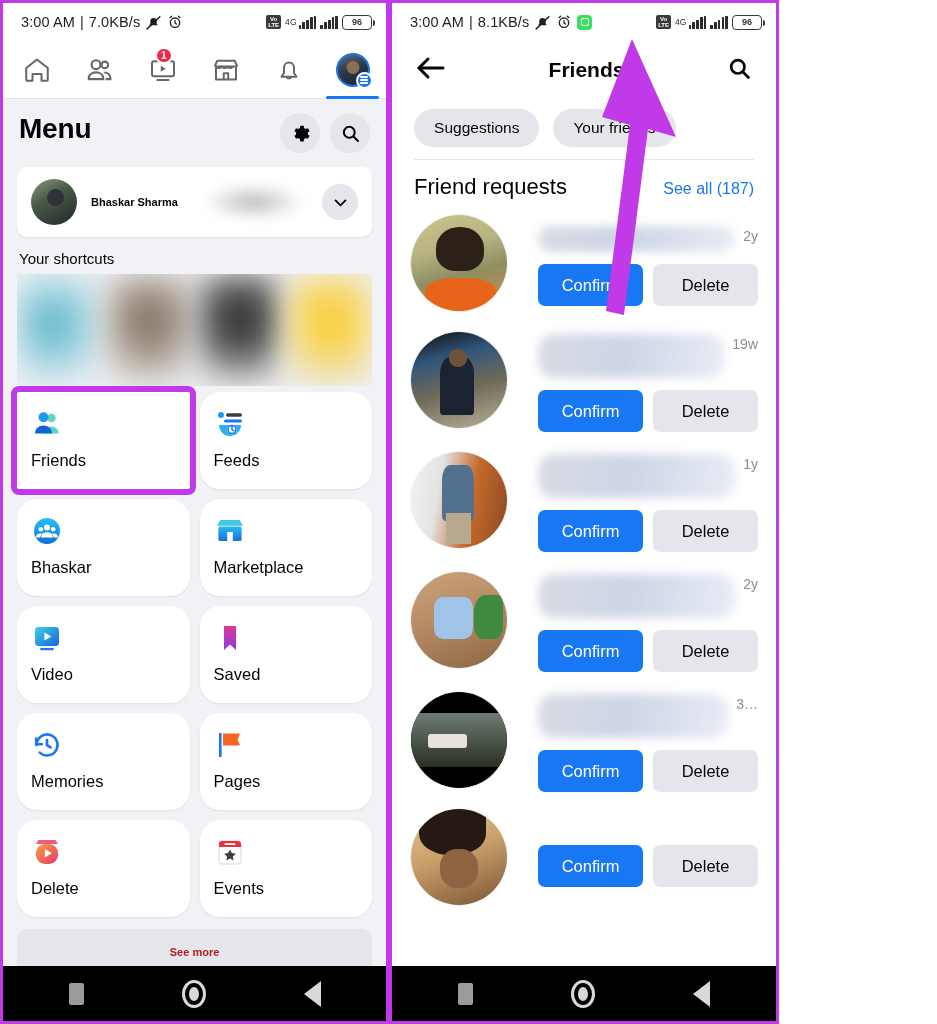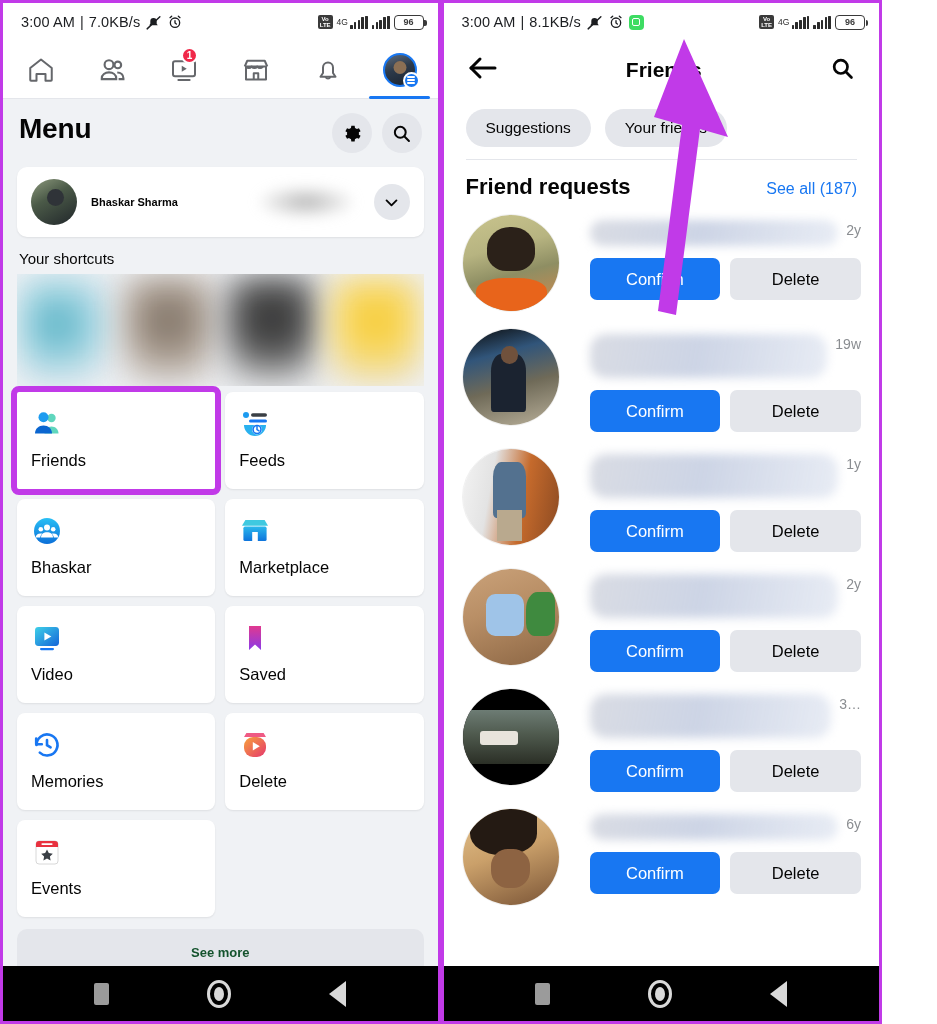--- a/index.html
+++ b/index.html
@@ -4,21 +4,21 @@
 <style>
   * { box-sizing: border-box; margin: 0; padding: 0; }
   html, body {
     width: 937px; height: 1024px;
     background: #ffffff;
     font-family: "Liberation Sans", sans-serif;
     overflow: hidden;
   }
   .screen {
     position: relative;
-    width: 882px; height: 1024px;
+    width: 779px; height: 1024px;
     display: flex;
     background: #ffffff;
   }
 
   
   .phone {
     position: relative;
     height: 1024px;
     border: 3px solid #c13ae8;
     background: #ffffff;
@@ -161,61 +161,61 @@
     flex: 1; border-radius: 12px; filter: blur(15px); opacity: .92;
   }
   .sc1 { background: radial-gradient(circle at 42% 45%, #3fa7bd 0%, #9fd5e2 45%, #d9e4ec 75%, #eef0f4 100%); }
   .sc2 { background: radial-gradient(circle at 50% 42%, #6b5e52 0%, #9e8f80 40%, #cfc8c2 72%, #eef0f4 100%); }
   .sc3 { background: radial-gradient(circle at 50% 40%, #1b1b1b 0%, #4a4a4a 42%, #b9b9b9 74%, #eef0f4 100%); }
   .sc4 { background: radial-gradient(circle at 50% 42%, #f5c518 0%, #fbd85c 42%, #ecddb0 74%, #eef0f4 100%); }
 
   
   .tiles { display: grid; grid-template-columns: 1fr 1fr; gap: 10px 10px; }
   .tile {
-    background: #fff; border-radius: 8px; height: 97px;
+    background: #fff; border-radius: 20px; height: 97px;
     padding: 14px 14px 0 14px;
     box-shadow: 0 1px 2px rgba(0,0,0,.08);
     display: flex; flex-direction: column; justify-content: flex-start;
   }
   .tile-icon { height: 36px; display:flex; align-items:center; }
   .tile-label { font-size: 16.5px; color: #050505; margin-top: 9px; }
   .tile-wrap { position: relative; }
   .tile-wrap.highlight {
     outline: 6px solid #c13ae8; border-radius: 2px;
     padding: 0;
   }
   .tile-wrap.highlight .tile { border-radius: 0; }
 
   .seemore {
     margin-top: 12px; background: #e4e6eb; border-radius: 10px;
     height: 46px; display: flex; align-items: center; justify-content: center;
-    font-size: 13px; font-weight: bold; color: #14532d;
+    font-size: 11px; font-weight: bold; color: #b91c1c;
   }
 
   
   .fr-header {
     height: 58px; display: flex; align-items: center; justify-content: space-between;
     padding: 0 24px; background: #ffffff;
   }
   .fr-title { font-size: 21px; font-weight: bold; color: #050505; }
   .chips { display: flex; gap: 14px; padding: 10px 22px 12px; }
   .chip {
     background: #e4e6eb; border-radius: 20px; padding: 10px 20px;
     font-size: 15.5px; color: #050505;
   }
   .section-rule { height: 1px; background: #e4e6eb; margin: 0 22px; }
   .section-head {
     display: flex; align-items: baseline; justify-content: space-between;
     padding: 14px 22px 8px;
   }
-  .section-title { font-size: 22px; font-weight: bold; color: #050505; }
+  .section-title { font-size: 22px; font-weight: normal; color: #050505; }
   .see-all { font-size: 16px; color: #1877f2; font-weight: 500; }
 
   .req-list { padding: 0 18px; }
-  .req-row { display: flex; gap: 30px; padding: 6px 0 10px; align-items: flex-start; }
+  .req-row { display: flex; gap: 30px; padding: 6px 0 10px; align-items: center; }
   .req-avatar {
     width: 98px; height: 98px; border-radius: 50%; flex: 0 0 98px;
     overflow: hidden; position: relative; border: 1px solid #f0f0f0;
   }
   .req-right { flex: 1; min-width: 0; padding-top: 6px; }
   .req-topline { display: flex; align-items: flex-start; gap: 8px; }
   .name-blur {
     flex: 1; height: 26px; border-radius: 13px;
     background: linear-gradient(100deg, rgba(215,218,226,.95) 0%, rgba(196,205,225,.85) 45%, rgba(222,228,240,.7) 100%);
     filter: blur(5px);
@@ -526,20 +526,31 @@
               <svg width="32" height="32" viewBox="0 0 32 32" fill="none" stroke="#1877f2" stroke-width="2.6">
                 <path d="M5.5 16a10.5 10.5 0 1 1 3.3 7.6" stroke-linecap="round"></path>
                 <path d="M5.2 9.6v5.6h5.6" stroke-linecap="round" stroke-linejoin="round"></path>
                 <path d="M16 11v5.2l3.6 2.2" stroke-linecap="round"></path>
               </svg>
             </div>
             <div class="tile-label">Memories</div>
           </div>
         </div>
 
+        <div class="tile-wrap">
+          <div class="tile">
+            <div class="tile-icon">
+              <svg width="32" height="32" viewBox="0 0 32 32">
+                <rect x="5" y="4" width="2.6" height="24" fill="#1877f2"></rect>
+                <path d="M9 4.6h17l-2.4 6 2.4 6H9z" fill="#f5661f"></path>
+              </svg>
+            </div>
+            <div class="tile-label">Pages</div>
+          </div>
+        </div>
 
         <div class="tile-wrap">
           <div class="tile">
             <div class="tile-icon">
               <svg width="32" height="32" viewBox="0 0 32 32">
                 <defs>
                     <linearGradient id="rl" x1="0" y1="0" x2="1" y2="1">
                   <stop offset="0" stop-color="#f7a23b"></stop>
                       <stop offset="1" stop-color="#e5386d"></stop>
                 </linearGradient>
@@ -740,24 +751,20 @@
             <div class="btn btn-delete">Delete</div>
           </div>
         </div>
       </div>
 
       <div class="req-row">
         <div class="req-avatar">
             <div class="ph ph6"></div>
           </div>
         <div class="req-right">
-          <div class="req-topline">
-            <div class="name-blur"></div>
-            <div class="req-time">6y</div>
-          </div>
           <div class="req-actions">
             <div class="btn btn-confirm">Confirm</div>
             <div class="btn btn-delete">Delete</div>
           </div>
         </div>
       </div>
 
     </div>
 
     <svg class="annot-arrow" viewBox="0 0 200 320">

